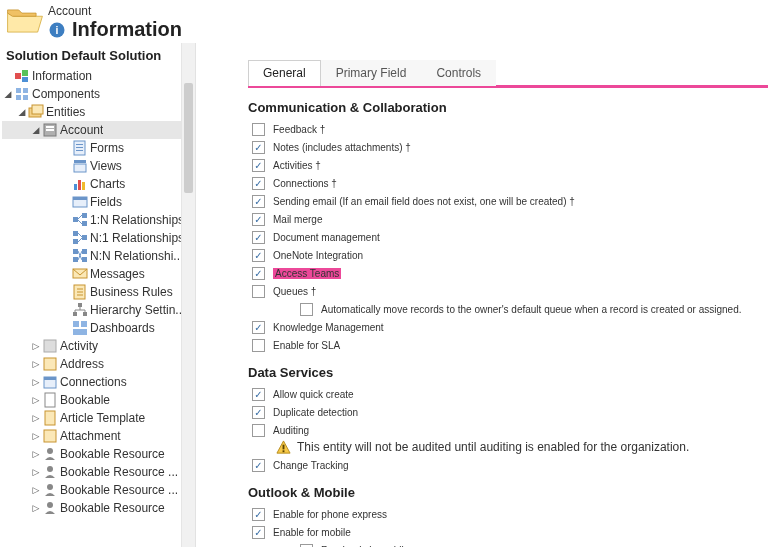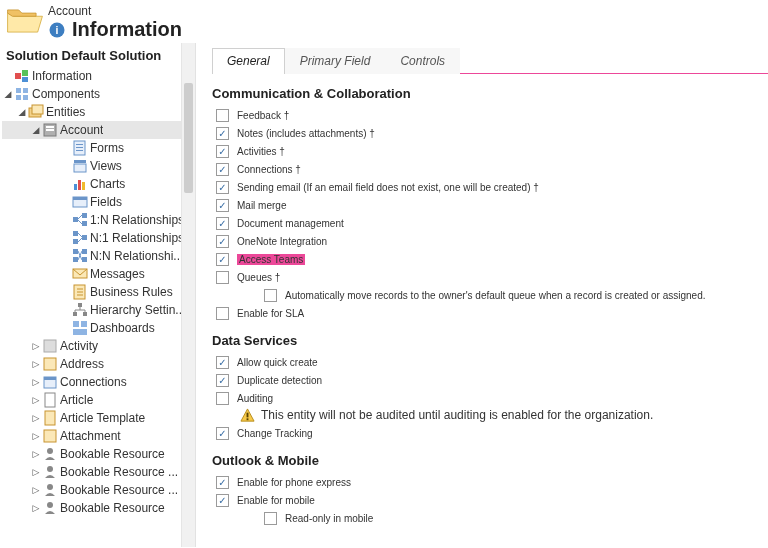--- a/index.html
+++ b/index.html
@@ -18,41 +18,41 @@
     align-items: flex-start;
     padding: 4px 6px 2px 6px;
     min-height: 40px;
   }
   .folder-ico { width: 38px; height: 34px; margin-right: 4px; flex: none; }
   .header-text { display: flex; flex-direction: column; }
   .header-text .line1 { font-size: 12px; color: #333; }
   .header-text .line2 { display: flex; align-items: center; gap: 6px; }
   .header-text .line2 .title { font-size: 20px; font-weight: 700; color: #222; }
   .info-ico { width: 18px; height: 18px; }
-  .columns { display: flex; height: calc(548px - 44px); }
+  .columns { display: flex; height: calc(548px - 44px); gap: 36px; }
   .left { width: 196px; border-right: 1px solid #e2e2e2; position: relative; background:#fff; overflow:hidden}
   .scrollbar {
     position: absolute; right: 0; top: 0; bottom: 0; width: 14px;
     background: #f1f1f1; border-left: 1px solid #e5e5e5;
   }
   .scrollbar .thumb { position:absolute; left:2px; right:2px; top:40px; height:110px; background:#cdcdcd; border-radius:2px;}
   .sol-title { font-weight: 700; font-size: 13px; padding: 5px 8px 4px 6px; color:#222;}
   .tree { padding: 0 0 0 2px; }
   .tree-row { display: flex; align-items: center; height: 18px; white-space: nowrap; overflow:hidden; text-overflow:ellipsis;}
   .tree-row .twisty { width: 12px; flex:none; display:flex; justify-content:center; color:#555; font-size:9px;}
   .tree-row .ico { width:16px; height:16px; flex:none; margin-right:2px;}
   .tree-row .lbl { overflow:hidden; text-overflow:ellipsis;}
   .sel { background: #e6e6e6; }
   .l0 { padding-left: 0px; }
   .l1 { padding-left: 14px; }
   .l2 { padding-left: 28px; }
   .l4 { padding-left: 58px; }
 
   .right { flex: 1; padding: 0 0 0 16px; overflow:hidden }
-  .tabs { display:flex; border-bottom:1px solid #ec4899; margin-top:4px;font-style:italic;}
+  .tabs { display:flex; border-bottom:3px solid #ec4899; margin-top:16px;}
   .tab { padding: 5px 14px 6px 14px; font-size:12px; color:#555; border:1px solid transparent; border-bottom:none; position:relative; top:1px; background:#f7f7f7;}
   .tab.active { background:#fff; border-color:#d0d0d0; color:#222;}
   .section-title { font-weight:700; font-size:13px; margin: 12px 0 6px 0; color:#222;}
   .opts { padding-left: 4px; }
   .opt { display:flex; align-items:center; margin: 2px 0; min-height:16px;}
   .chk { width:13px; height:13px; border:1px solid #9a9a9a; display:flex; align-items:center; justify-content:center; font-size:10px; color:#3a6ea5; flex:none; margin-right:8px; background:#fff;}
   .chk.checked::after { content:"✓"; }
   .opt .lbl { font-size:10px; color:#333;}
   .sub1 { padding-left: 48px; }
   .hl { background: #ec4899; padding:0 2px;}
@@ -247,21 +247,21 @@
             <rect x="2" y="3" width="12" height="11" fill="#e7effa" stroke="#6b95c9"></rect>
             <rect x="2" y="3" width="12" height="3" fill="#6b95c9"></rect>
           </svg>
           <span class="lbl">Connections</span>
         </div>
       <div class="tree-row l2">
           <span class="twisty">▷</span>
           <svg class="ico" viewBox="0 0 16 16">
             <rect x="3" y="1" width="10" height="14" fill="#fff" stroke="#888"></rect>
           </svg>
-          <span class="lbl">Article</span>
+          <span class="lbl">Bookable</span>
         </div>
       <div class="tree-row l2">
           <span class="twisty">▷</span>
           <svg class="ico" viewBox="0 0 16 16">
             <rect x="3" y="1" width="10" height="14" fill="#fbe8b7" stroke="#c79430"></rect>
           </svg>
           <span class="lbl">Article Template</span>
         </div>
       <div class="tree-row l2">
           <span class="twisty">▷</span>
@@ -355,20 +355,24 @@
         </div>
       <div class="opt">
           <span class="chk"></span>
           <span class="lbl">Queues †</span>
         </div>
       <div class="opt sub1">
           <span class="chk"></span>
           <span class="lbl">Automatically move records to the owner's default queue when a record is created or assigned.</span>
         </div>
       <div class="opt">
+          <span class="chk checked"></span>
+          <span class="lbl">Knowledge Management</span>
+        </div>
+      <div class="opt">
           <span class="chk"></span>
           <span class="lbl">Enable for SLA</span>
         </div>
     </div>
 
     <div class="section-title">Data Services</div>
     <div class="opts">
       <div class="opt">
           <span class="chk checked"></span>
           <span class="lbl">Allow quick create</span>

